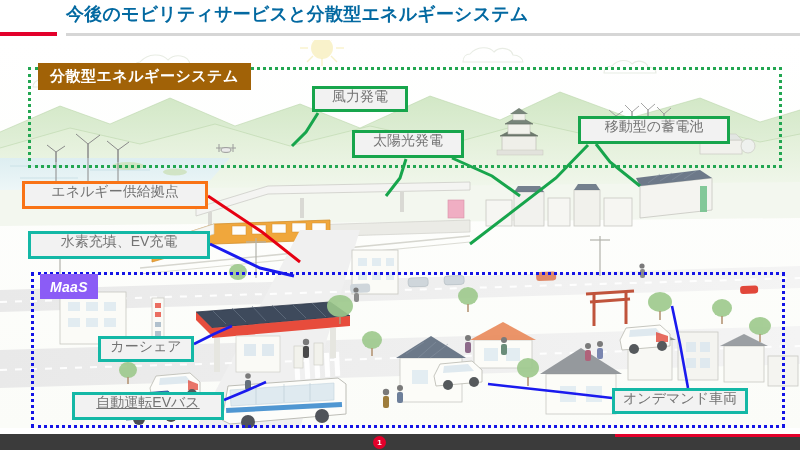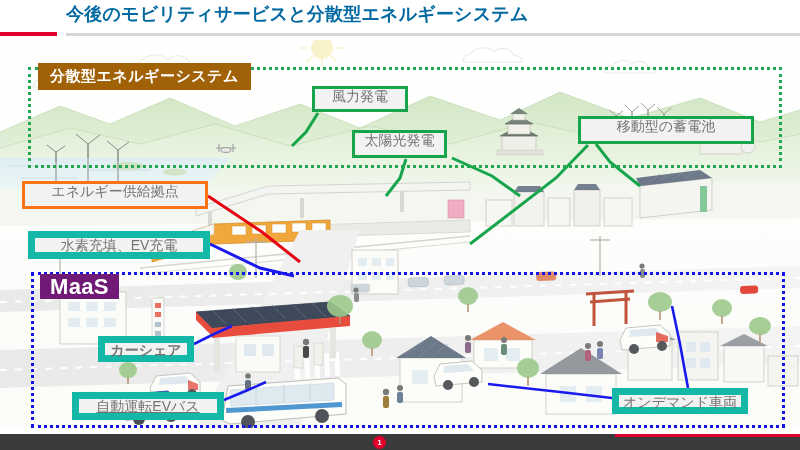--- a/index.html
+++ b/index.html
@@ -26,36 +26,36 @@
 
   
   .region{position:absolute;box-sizing:border-box;background:transparent;}
   .region-green{left:28px;top:67px;width:754px;height:101px;border:3px dotted #22a651;}
   .region-blue{left:31px;top:272px;width:754px;height:156px;border:3px dotted #1414e6;}
 
   
   .chip{position:absolute;box-sizing:border-box;color:#fff;font-weight:bold;
          display:flex;align-items:center;white-space:nowrap;}
   .chip-green{left:38px;top:63px;height:27px;padding:0 12px;background:#a16207;font-size:15px;letter-spacing:.5px;}
-  .chip-blue{left:40px;top:274px;height:25px;padding:0 10px;background:#701a75;font-size:22px;letter-spacing:.3px;}
+  .chip-blue{left:40px;top:274px;height:25px;padding:0 10px;background:#8b5cf6;font-size:14px;letter-spacing:.3px;font-style:italic;}
 
   
   .callout{position:absolute;box-sizing:border-box;background:#f2f2f2;
     display:flex;justify-content:center;white-space:nowrap;
     color:#737373;font-size:14px;line-height:1;}
   .cl-green{border:3px solid #17a54c;}
   .cl-red{border:3px solid #f97316;}
-  .cl-blue{border:7px solid #14b8a6;}
+  .cl-blue{border:3px solid #14b8a6;}
 
   .cl-wind   {left:312px;top:86px; width:96px; height:26px;}
-  .cl-solar  {left:352px;top:130px;width:95px;height:28px;}
-  .cl-batt   {left:578px;top:116px;width:176px;height:28px;}
+  .cl-solar  {left:352px;top:130px;width:112px;height:28px;}
+  .cl-batt   {left:578px;top:116px;width:152px;height:28px;}
   .cl-energy {left:22px; top:181px;width:186px;height:28px;}
   .cl-hydro  {left:28px; top:231px;width:182px;height:28px;}
-  .cl-carshare{left:98px;top:336px;width:96px; height:26px;font-weight:bold;}
+  .cl-carshare{left:98px;top:336px;width:96px; height:26px;}
   .cl-bus    {left:72px; top:392px;width:152px;height:28px;text-decoration:underline;}
   .cl-demand {left:612px;top:388px;width:136px;height:26px;}
 
   
   #leaders{position:absolute;left:0;top:0;width:800px;height:450px;pointer-events:none;}
 
   
   .footer{position:absolute;left:0;top:434px;width:800px;height:16px;background:#3b3b3b;}
   .footer-red{position:absolute;right:0;top:434px;width:185px;height:3px;background:#e3002b;}
   .pagebadge{position:absolute;left:373px;top:436px;width:13px;height:13px;border-radius:50%;

